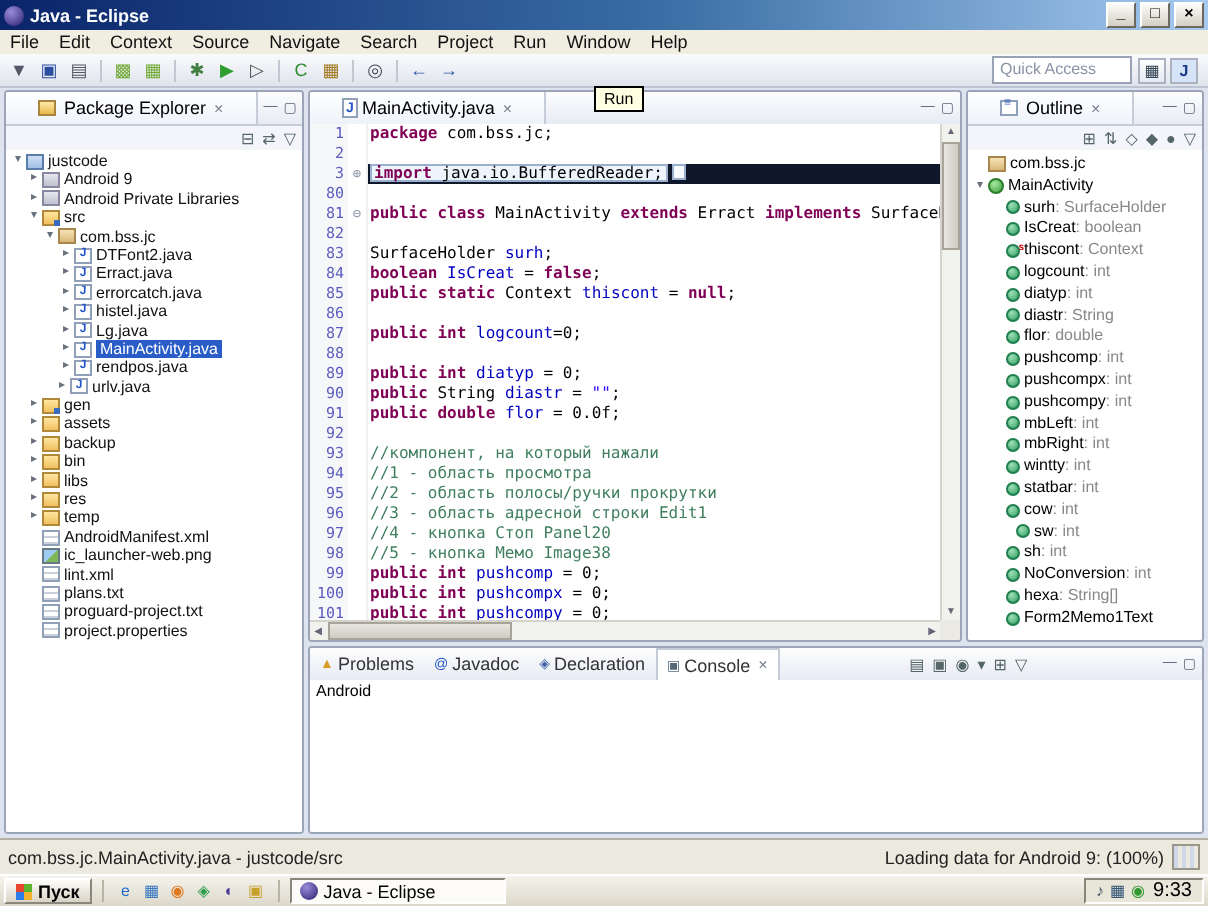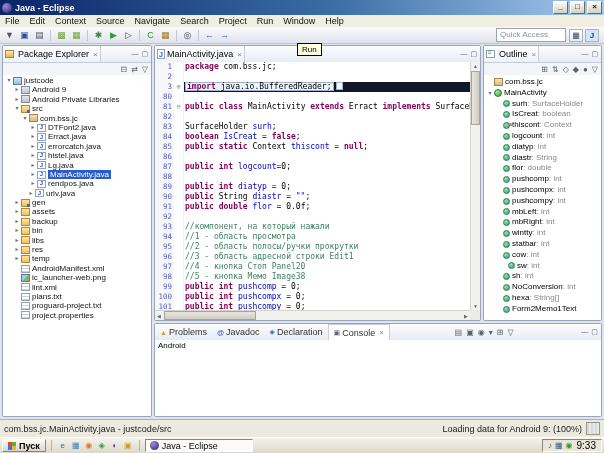--- a/index.html
+++ b/index.html
@@ -28,21 +28,21 @@
 
 .workbench{position:absolute;left:0;top:44px;width:604px;height:375px;background:#dde3ef;}
 
 
 .view{position:absolute;background:#fff;border:1px solid #9ba4b8;border-radius:2px;overflow:hidden;box-sizing:border-box;}
 .view.pkg{left:2px;top:45px;width:150px;height:372px;}
 .view.ed{left:154px;top:45px;width:327px;height:276px;}
 .view.ol{left:483px;top:45px;width:119px;height:276px;}
 .view.con{left:154px;top:323px;width:448px;height:94px;}
 .view-head{height:16px;background:linear-gradient(#fdfdfe,#e7ebf3);border-bottom:1px solid #c6ccd8;display:flex;align-items:center;}
-.view-tab{display:flex;align-items:center;gap:2px;padding:0 2px;height:16px;background:linear-gradient(#fff,#eef3fa);border-right:1px solid #c6ccd8;font-size:9px;white-space:nowrap;box-sizing:border-box;}
+.view-tab{display:flex;align-items:center;gap:2px;padding:0 16px;height:16px;background:linear-gradient(#fff,#eef3fa);border-right:1px solid #c6ccd8;font-size:9px;white-space:nowrap;box-sizing:border-box;}
 .tab-close{font-size:8px;color:#78808e;margin-left:2px;}
 .head-btns{margin-left:auto;display:flex;gap:3px;padding:0 3px;font-size:7px;color:#5a6476;}
 .sub-toolbar{height:12px;background:#f3f5fa;border-bottom:1px solid #e0e4ec;display:flex;justify-content:flex-end;align-items:center;gap:4px;padding:0 3px;}
 .mini-ico{font-size:8px;line-height:11px;color:#566;}
 
 
 .tree{position:absolute;left:0;top:29px;right:0;bottom:0;background:#fff;overflow:hidden;padding-top:1px;}
 .tree-row{display:flex;align-items:center;height:9.4px;line-height:9.4px;font-size:8px;white-space:nowrap;}
 .tw{width:8px;flex:none;text-align:center;font-size:6px;color:#68707e;}
 .tree-label{color:#111;}

